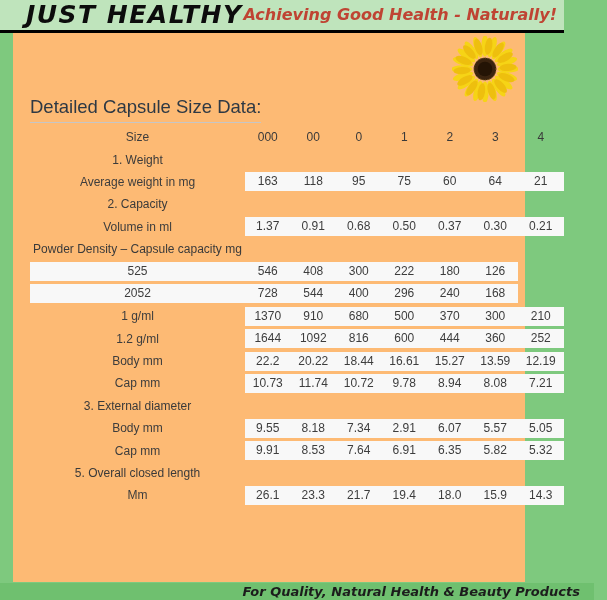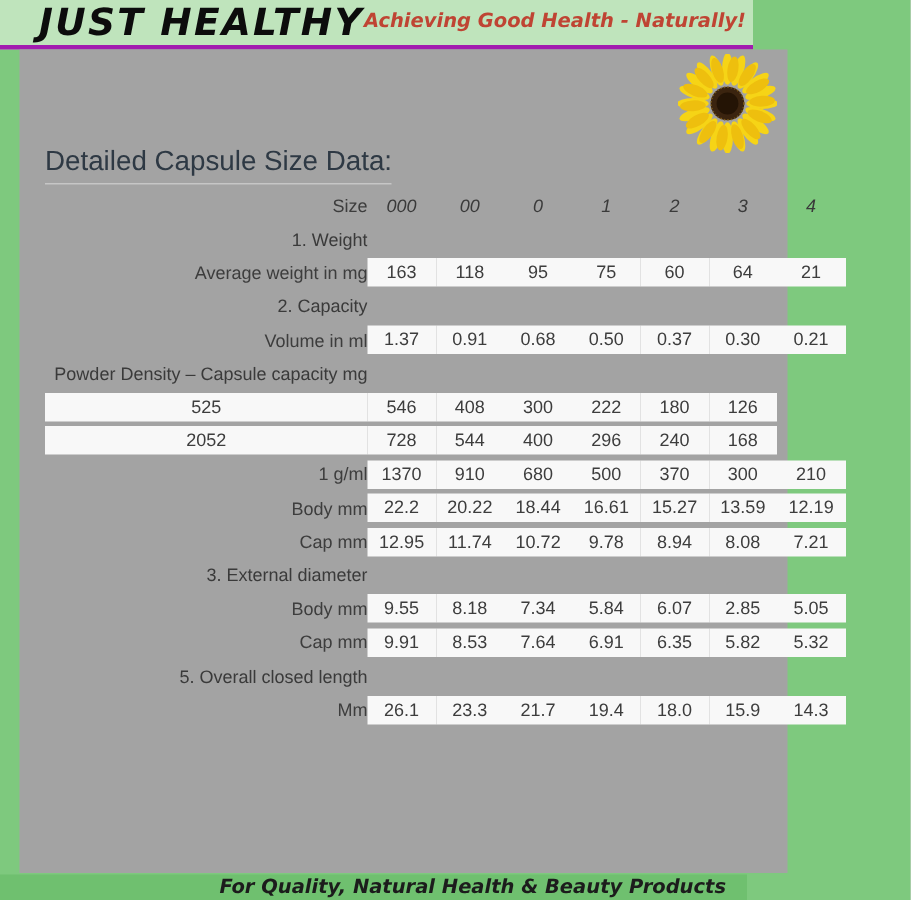--- a/index.html
+++ b/index.html
@@ -6,70 +6,70 @@
   html,body { width:607px; height:600px; }
   body { font-family:"Liberation Sans", sans-serif; }
 
   .page {
     position:relative; width:607px; height:600px;
     background:#7ec97e; overflow:hidden;
   }
 
   
   .header-band {
-    position:absolute; top:0; left:0; width:502px; height:33px;
-    background:#bfe4bc; border-bottom:3px solid #a21caf;
+    position:absolute; top:0; left:0; width:564px; height:33px;
+    background:#bfe4bc; border-bottom:3px solid #000000;
     display:flex; align-items:center; white-space:nowrap;
   }
   .brand-title {
     font-family:"DejaVu Sans", sans-serif;
     font-weight:bold; font-style:italic;
     font-size:25px; letter-spacing:1.5px; color:#0c0c0c;
     padding-left:26px; line-height:30px;
   }
   .tagline {
     font-family:"DejaVu Sans", sans-serif;
     font-weight:bold; font-style:italic;
-    font-size:13px; color:#bf4433;
+    font-size:16px; color:#bf4433;
     margin-left:auto; padding-right:7px; line-height:30px;
   }
 
   
   .panel {
     position:absolute; left:13px; top:33px; width:512px; height:549px;
-    background:#a3a3a3;
+    background:#fdba74;
   }
   .sunflower {
     position:absolute; top:3px; right:7px; width:66px; height:66px;
   }
   .content { padding:63px 18px 0 17px; }
 
   .table-title {
     display:inline-block;
     font-size:18.5px; color:#2e3944;
     border-bottom:1px solid #c6c6c6;
     padding-bottom:4px; margin-bottom:3px;
   }
 
   .capsule-table { width:100%; }
   .t-row {
     display:grid;
     grid-template-columns:215px repeat(7, 45.5px);
     height:22.4px; align-items:center;
     font-size:12px; color:#3d3d3d;
   }
-  .t-row .lab { text-align:right; overflow:hidden; white-space:nowrap; }
+  .t-row .lab { text-align:center; overflow:hidden; white-space:nowrap; }
   .t-row .num { text-align:center; }
-  .t-row.header .num { color:#3a3a3a;font-style:italic; }
+  .t-row.header .num { color:#3a3a3a; }
   .t-row.data .num { background:#f8f8f8; line-height:19px; }
   .t-row.section { color:#3a3a3a; }
 
   
   .footer-bar {
-    position:absolute; left:0; bottom:0; width:498px; height:17px;
+    position:absolute; left:0; bottom:0; width:594px; height:17px;
     background:#6fc06f; display:flex; align-items:center; justify-content:flex-end;
   }
   .footer-text {
     font-family:"DejaVu Sans", sans-serif;
     font-weight:bold; font-style:italic;
     font-size:13px; color:#1c1c1c; padding-right:14px; white-space:nowrap;
   }
 </style>
 </head>
 <body>
@@ -192,50 +192,60 @@
             <div class="lab">1 g/ml</div>
             <div class="num">1370</div>
             <div class="num">910</div>
             <div class="num">680</div>
             <div class="num">500</div>
             <div class="num">370</div>
             <div class="num">300</div>
             <div class="num">210</div>
           </div>
           <div class="t-row data">
+            <div class="lab">1.2 g/ml</div>
+            <div class="num">1644</div>
+            <div class="num">1092</div>
+            <div class="num">816</div>
+            <div class="num">600</div>
+            <div class="num">444</div>
+            <div class="num">360</div>
+            <div class="num">252</div>
+          </div>
+          <div class="t-row data">
             <div class="lab">Body mm</div>
             <div class="num">22.2</div>
             <div class="num">20.22</div>
             <div class="num">18.44</div>
             <div class="num">16.61</div>
             <div class="num">15.27</div>
             <div class="num">13.59</div>
             <div class="num">12.19</div>
           </div>
           <div class="t-row data">
             <div class="lab">Cap mm</div>
-            <div class="num">12.95</div>
+            <div class="num">10.73</div>
             <div class="num">11.74</div>
             <div class="num">10.72</div>
             <div class="num">9.78</div>
             <div class="num">8.94</div>
             <div class="num">8.08</div>
             <div class="num">7.21</div>
           </div>
           <div class="t-row section">
             <div class="lab">3. External diameter</div>
           </div>
           <div class="t-row data">
             <div class="lab">Body mm</div>
             <div class="num">9.55</div>
             <div class="num">8.18</div>
             <div class="num">7.34</div>
-            <div class="num">5.84</div>
+            <div class="num">2.91</div>
             <div class="num">6.07</div>
-            <div class="num">2.85</div>
+            <div class="num">5.57</div>
             <div class="num">5.05</div>
           </div>
           <div class="t-row data">
             <div class="lab">Cap mm</div>
             <div class="num">9.91</div>
             <div class="num">8.53</div>
             <div class="num">7.64</div>
             <div class="num">6.91</div>
             <div class="num">6.35</div>
             <div class="num">5.82</div>

